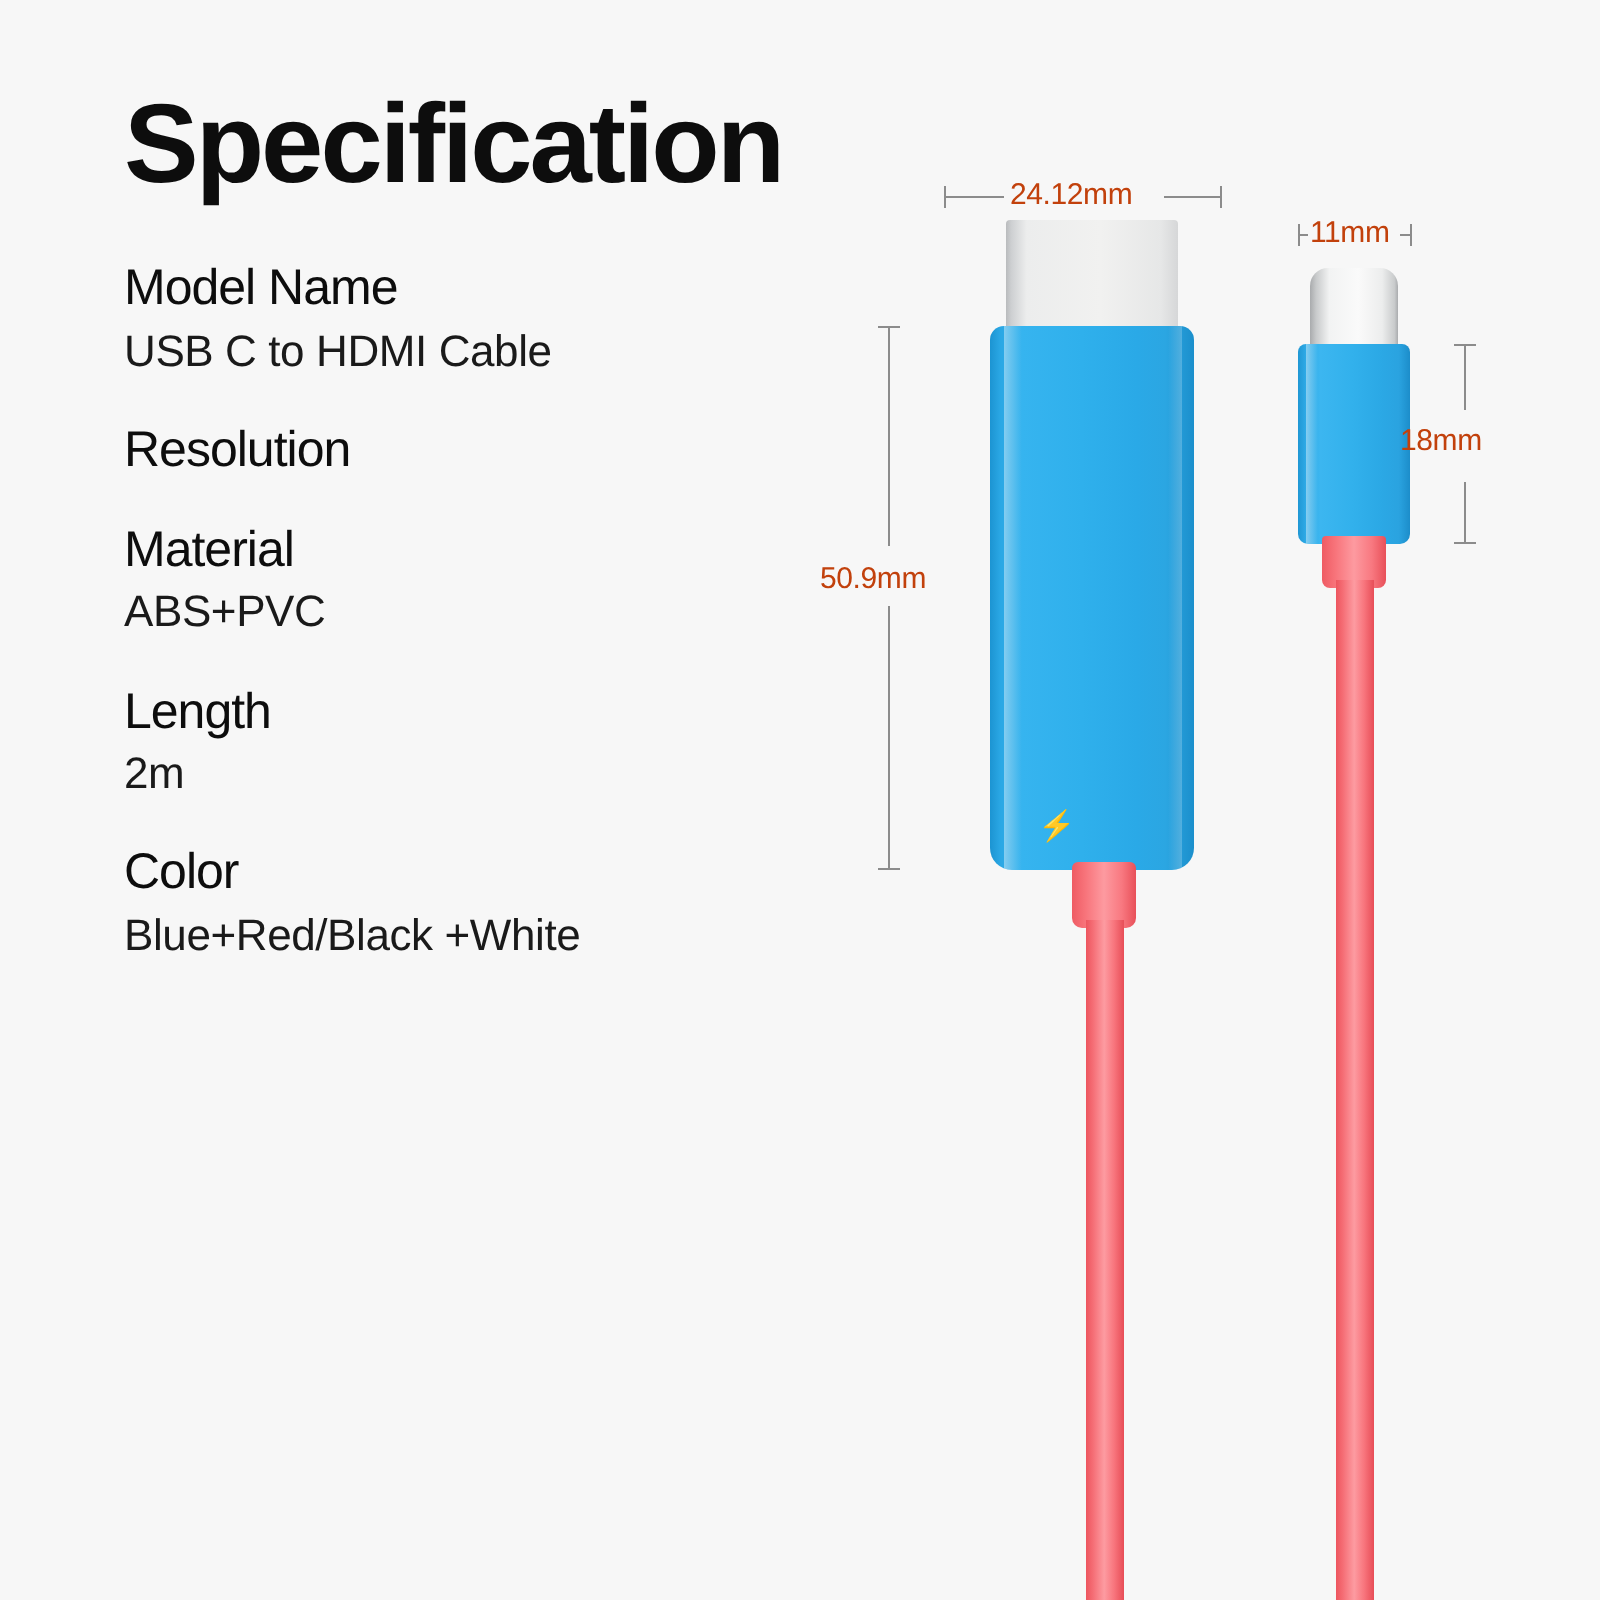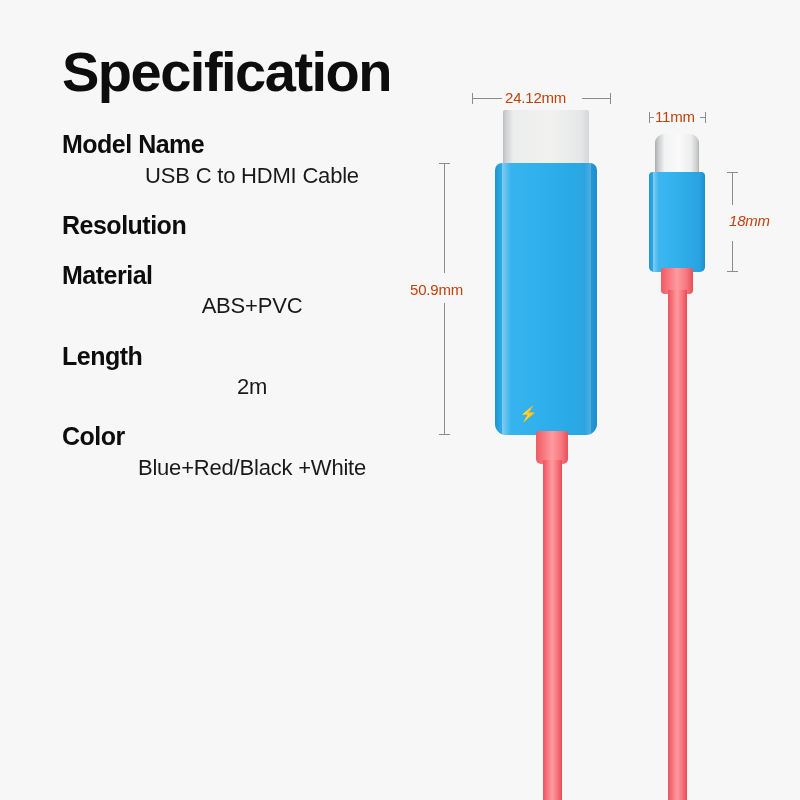--- a/index.html
+++ b/index.html
@@ -23,35 +23,35 @@
     font-size:56px;
     font-weight:bold;
     letter-spacing:-1.5px;
     line-height:1.0;
     margin:0 0 30px 0;
     color:#0d0d0d;
   }
   .spec-item{margin-bottom:21px;}
   .spec-label{
     font-size:25px;
-    font-weight:bold;
+    font-weight:normal;
     letter-spacing:-0.5px;
     line-height:1.15;
     color:#0d0d0d;
     margin:0 0 3px 0;
   }
   .spec-value{
     font-size:22px;
     font-weight:400;
     line-height:1.28;
     color:#1a1a1a;
     letter-spacing:-0.2px;
     margin:0;
   }
-  .spec-value div{white-space:nowrap;text-align:center;}
+  .spec-value div{white-space:nowrap;}
 
   
   .product{
     position:absolute;
     left:400px;top:0;
     width:400px;height:800px;
   }
 
   
   .hdmi-plug{
@@ -277,17 +277,17 @@
       <div class="dim-line dim-h" style="left:249px;top:117px;width:5px;"></div>
       <div class="dim-line dim-h" style="left:300px;top:117px;width:6px;"></div>
       <div class="dim-label" style="left:255px;top:108px;">11mm</div>
     </div>
 
     <div>
       <div class="cap-h" style="left:327px;top:172px;"></div>
       <div class="cap-h" style="left:327px;top:271px;"></div>
       <div class="dim-line dim-v" style="left:332px;top:172px;height:33px;"></div>
       <div class="dim-line dim-v" style="left:332px;top:241px;height:31px;"></div>
-      <div class="dim-label" style="left:329px;top:212px;font-style:italic;">18mm</div>
+      <div class="dim-label" style="left:300px;top:212px;">18mm</div>
     </div>
 
   </div>
 </div>
 
 </body></html>

